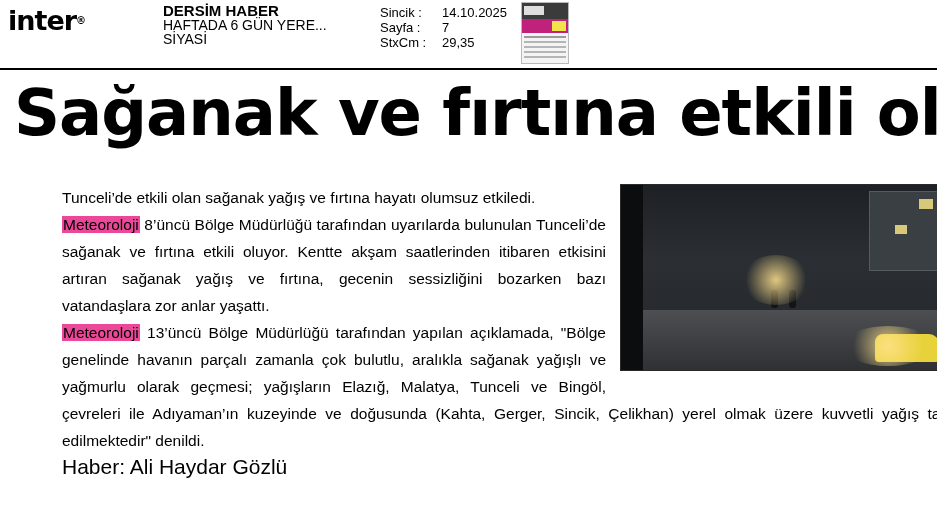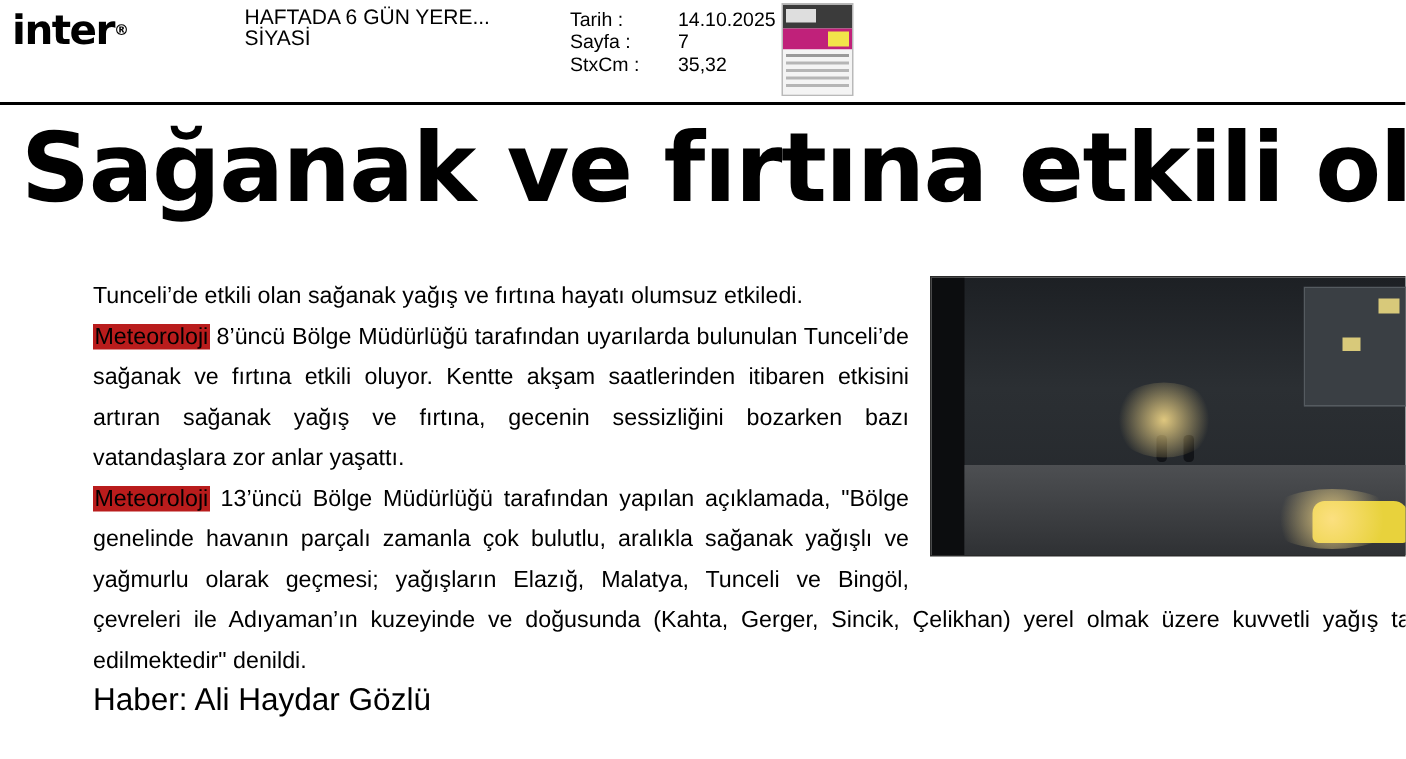--- a/index.html
+++ b/index.html
@@ -76,21 +76,20 @@
   }
   .meta-row {
     display: flex;
   }
   .meta-label {
     width: 62px;
     white-space: nowrap;
   }
   .meta-value {
     white-space: nowrap;
-    margin-left: 10px;
   }
 
   .thumb {
     position: absolute;
     left: 521px;
     top: 2px;
     width: 46px;
     height: 60px;
     border: 1px solid #b9b9b9;
     background: #ffffff;
@@ -235,21 +234,21 @@
 
   p.para {
     margin: 0 0 0 0;
     font-size: 15.5px;
     line-height: 27px;
     text-align: justify;
     font-family: "Liberation Sans", sans-serif;
     color: #000000;
   }
   .hl {
-    background: #b91c1c;
+    background: #ec4899;
     padding: 0 1px;
   }
   .byline {
     margin: 0;
     font-size: 21px;
     line-height: 26px;
     font-family: "Liberation Sans", sans-serif;
   }
   .clear { clear: both; }
 </style>
@@ -259,36 +258,37 @@
 <div class="page">
 
   <div class="header">
 
     <div class="logo">
       <span>inter</span>
         <span class="reg">®</span>
     </div>
 
     <div class="source-block">
+      <div class="source-name">DERSİM HABER</div>
       <div class="source-line">HAFTADA 6 GÜN YERE...</div>
       <div class="source-line">SİYASİ</div>
     </div>
 
     <div class="meta-block">
       <div class="meta-row">
-        <span class="meta-label">Tarih :</span>
+        <span class="meta-label">Sincik :</span>
         <span class="meta-value">14.10.2025</span>
       </div>
       <div class="meta-row">
         <span class="meta-label">Sayfa :</span>
         <span class="meta-value">7</span>
       </div>
       <div class="meta-row">
         <span class="meta-label">StxCm :</span>
-        <span class="meta-value">35,32</span>
+        <span class="meta-value">29,35</span>
       </div>
     </div>
 
     <div class="thumb">
       <div class="thumb-top"></div>
       <div class="thumb-mid"></div>
       <div class="thumb-body"></div>
     </div>
   </div>
 

